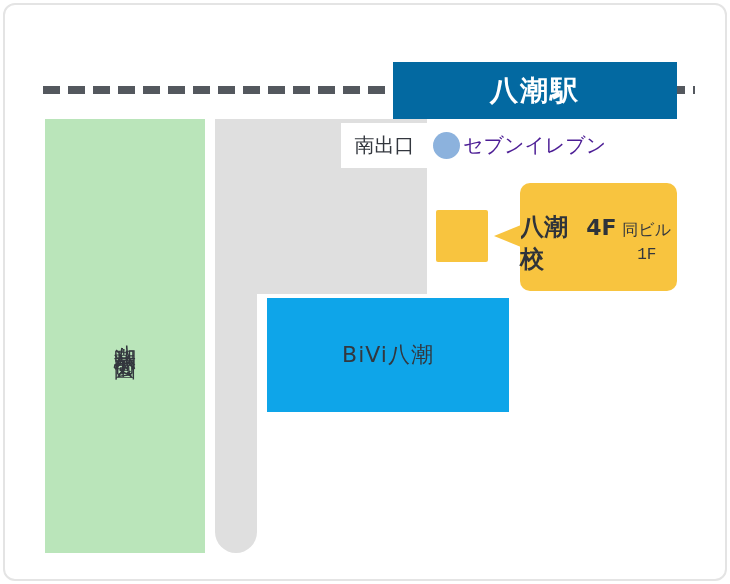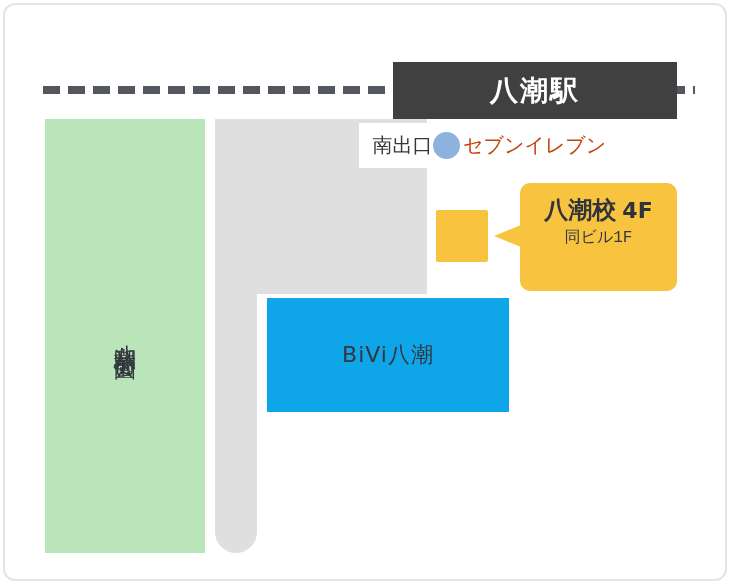--- a/index.html
+++ b/index.html
@@ -18,21 +18,21 @@
   }
   
   .rail-line{
     position:absolute;left:38px;top:81px;width:652px;height:8px;
     background:repeating-linear-gradient(90deg,#54585e 0 17px,transparent 17px 25px);
     z-index:1;
   }
   
   .station-box{
     position:absolute;left:388px;top:57px;width:284px;height:57px;
-    background:#404040;z-index:2;
+    background:#0369a1;z-index:2;
     display:flex;align-items:center;justify-content:center;
   }
   .station-label{
     color:#ffffff;font-size:28px;font-weight:bold;letter-spacing:2px;
   }
   
   .park{
     position:absolute;left:40px;top:114px;width:160px;height:434px;
     background:#bae5ba;z-index:1;
     display:flex;align-items:center;justify-content:center;
@@ -45,45 +45,45 @@
   .road-main{
     position:absolute;left:210px;top:114px;width:212px;height:175px;
     background:#dfdfdf;z-index:1;
   }
   .road-strip{
     position:absolute;left:210px;top:114px;width:42px;height:434px;
     background:#dfdfdf;border-radius:0 0 21px 21px;z-index:1;
   }
   
   .exit-chip{
-    position:absolute;left:354px;top:118px;width:87px;height:45px;
+    position:absolute;left:336px;top:118px;width:87px;height:45px;
     background:#ffffff;z-index:2;
     display:flex;align-items:center;justify-content:center;
   }
   .exit-label{font-size:20px;color:#33373e;}
   
   .seveneleven{
     position:absolute;left:428px;top:127px;height:27px;z-index:2;
     display:flex;align-items:center;
   }
   .seveneleven-dot{
     width:27px;height:27px;border-radius:50%;background:#8cb2dd;
     flex:0 0 auto;
   }
-  .seveneleven-label{font-size:20px;color:#c2410c;margin-left:3px;white-space:nowrap;}
+  .seveneleven-label{font-size:20px;color:#4c1d95;margin-left:3px;white-space:nowrap;}
   
   .school-square{
     position:absolute;left:431px;top:205px;width:52px;height:52px;
     background:#f8c43f;border-radius:2px;z-index:2;
   }
   
   .callout{
     position:absolute;left:515px;top:178px;width:157px;height:108px;
     background:#f8c43f;border-radius:10px;z-index:3;
-    display:flex;flex-direction:column;align-items:center;
+    display:flex;flex-direction:row;align-items:center;
     box-sizing:border-box;padding-top:11px;
   }
   .callout-arrow{
     position:absolute;left:-26px;top:42px;width:0;height:0;
     border-top:11px solid transparent;
     border-bottom:11px solid transparent;
     border-right:27px solid #f8c43f;
   }
   .callout-title-row{
     display:flex;align-items:baseline;gap:6px;color:#2f333a;

